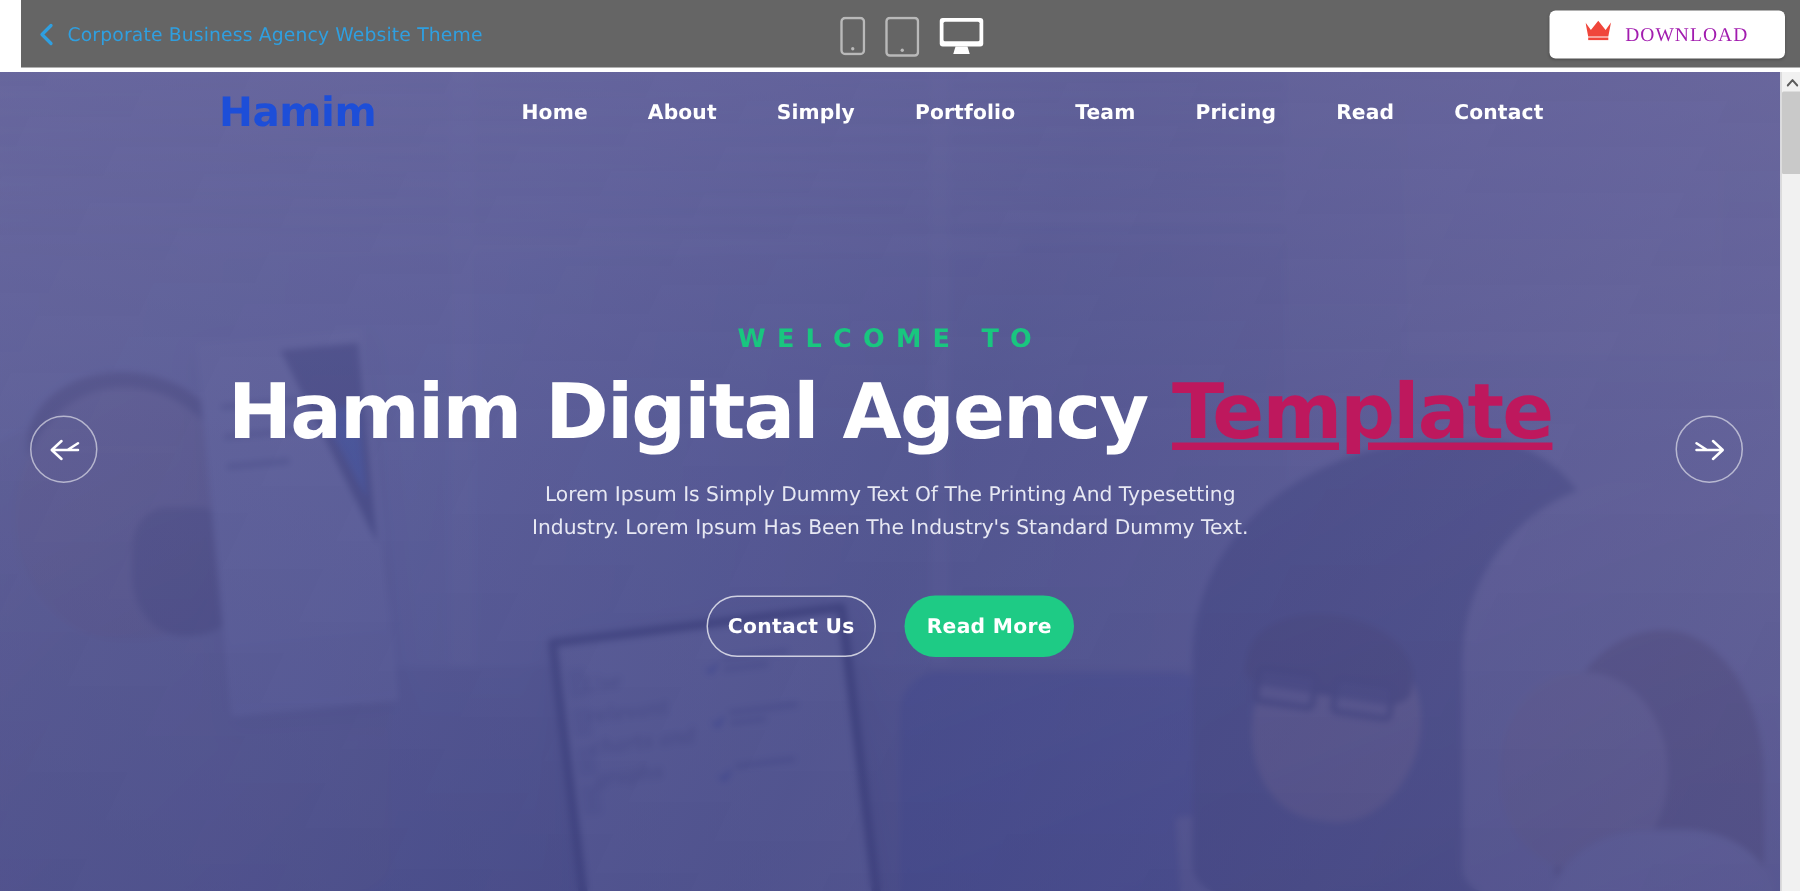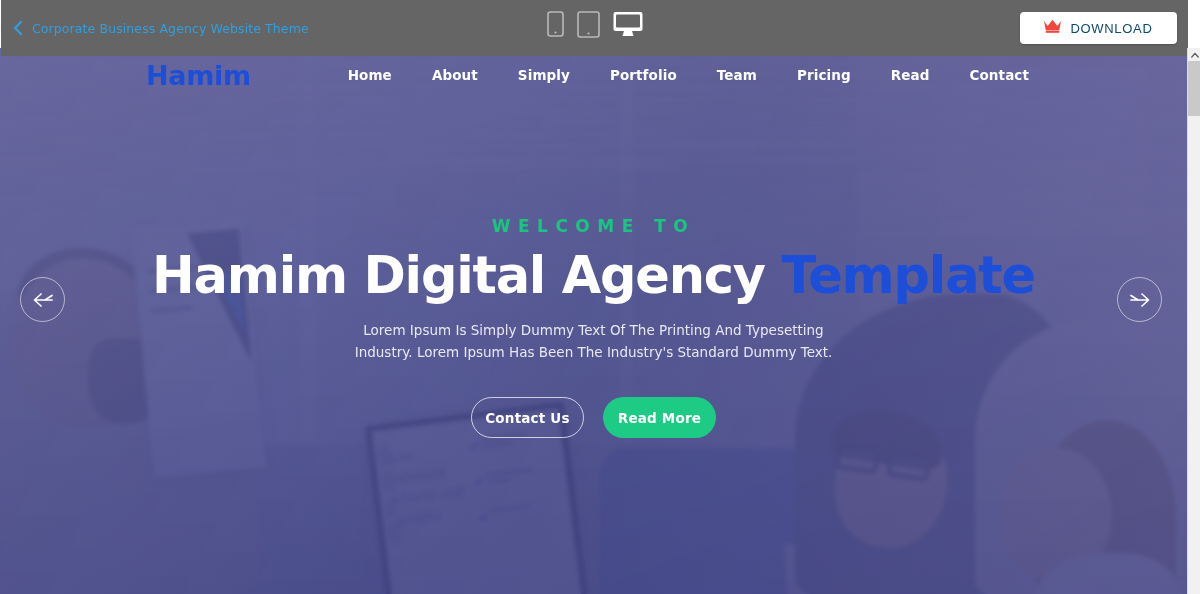--- a/index.html
+++ b/index.html
@@ -4,21 +4,21 @@
 <style>
   * { margin:0; padding:0; box-sizing:border-box; }
   html, body {
     width:1200px; height:594px; overflow:hidden;
     font-family:"Liberation Sans", sans-serif;
     background:#ffffff;
   }
 
   
   .toolbar{
-    position:absolute; top:0; left:1px; width:1187px; height:56px;
+    position:absolute; top:0; left:14px; width:1187px; height:45px;
     background:#656565; display:flex; align-items:center;
     z-index:40;
   }
   .tb-left{ display:flex; align-items:center; gap:9px; padding-left:11px; width:420px; }
   .back-chevron{ width:11px; height:16px; position:relative; flex:none; }
   .back-chevron svg{ display:block; }
   .tb-link{
     color:#2f9fe0; font-size:12.5px; letter-spacing:.1px;
     font-family:"DejaVu Sans", sans-serif; white-space:nowrap;
   }
@@ -33,22 +33,22 @@
 
   .tb-right{ margin-left:auto; padding-right:11px; display:flex; align-items:center; }
   .dl-btn{
     background:#ffffff; border-radius:4px; height:32px;
     display:flex; align-items:center; justify-content:center; gap:9px;
     padding:0 22px; min-width:157px; cursor:pointer;
     box-shadow:0 1px 2px rgba(0,0,0,.22);
   }
   .dl-btn .crown{ display:block; }
   .dl-label{
-    color:#0c4a6e; font-size:13px; letter-spacing:.7px;
-    font-family:Liberation Sans, sans-serif;
+    color:#a21caf; font-size:13px; letter-spacing:.7px;
+    font-family:Liberation Serif, serif;
   }
 
   
   .viewport{
     position:absolute; top:48px; left:0; width:1187px; height:546px;
     overflow:hidden;
   }
 
   
   .photo{ position:absolute; inset:0; background:#cfd3dd; }
@@ -261,21 +261,21 @@
   }
   .welcome{
     color:#19c67f; font-size:17px; font-weight:bold; letter-spacing:7.5px;
     font-family:"DejaVu Sans", sans-serif; margin-bottom:12px;
   }
   .headline{
     color:#ffffff; font-size:51px; font-weight:bold; letter-spacing:-1.2px;
     font-family:"DejaVu Sans", sans-serif; line-height:1.08; text-align:center;
     white-space:nowrap;
   }
-  .headline .accent{ color:#1d4ed8; }
+  .headline .accent{ color:#be185d;text-decoration:underline; }
   .sub{
     margin-top:16px; color:#e7e8f3; font-size:13.5px; line-height:22px;
     text-align:center; max-width:510px;
     font-family:"DejaVu Sans", sans-serif;
   }
   .cta{ margin-top:34px; display:flex; align-items:center; gap:19px; }
   .btn{
     height:41px; border-radius:21px; display:flex; align-items:center; justify-content:center;
     font-size:13.5px; font-weight:bold; cursor:pointer;
     font-family:"DejaVu Sans", sans-serif; letter-spacing:.2px;

